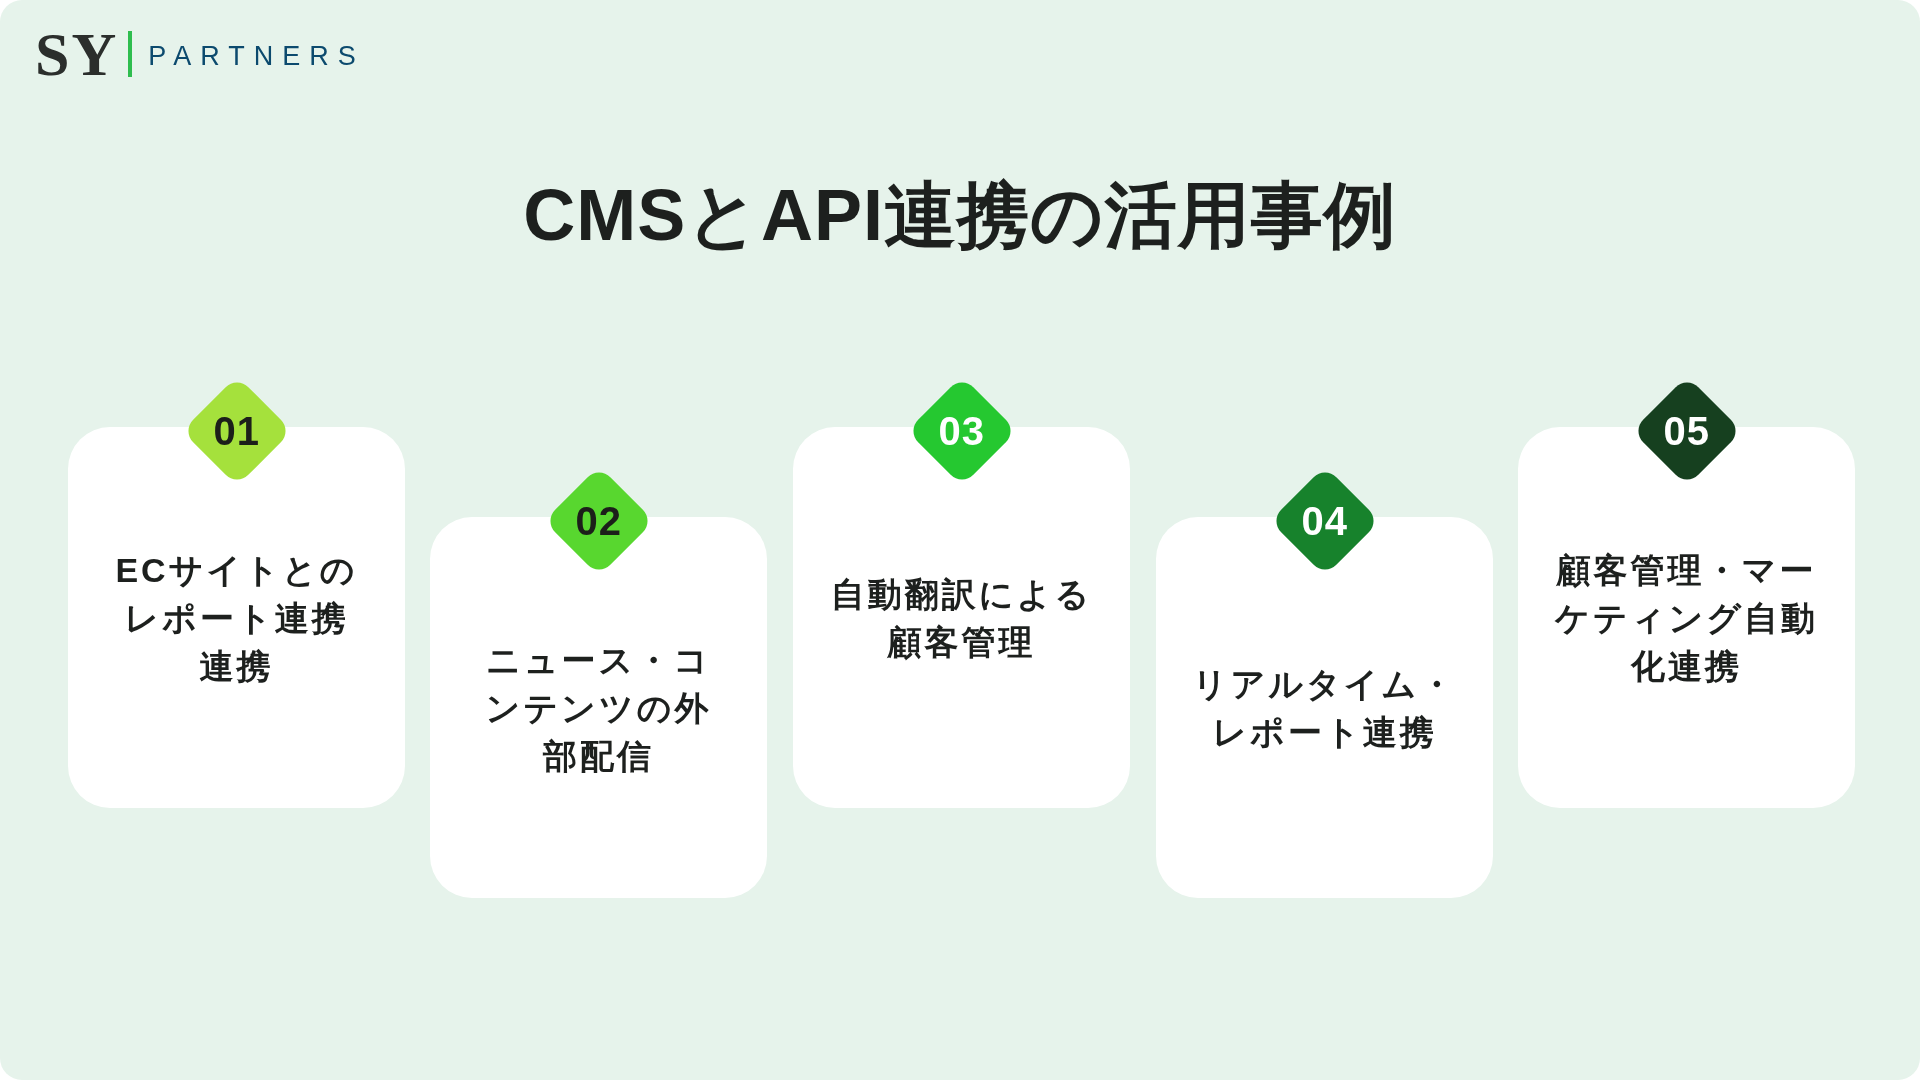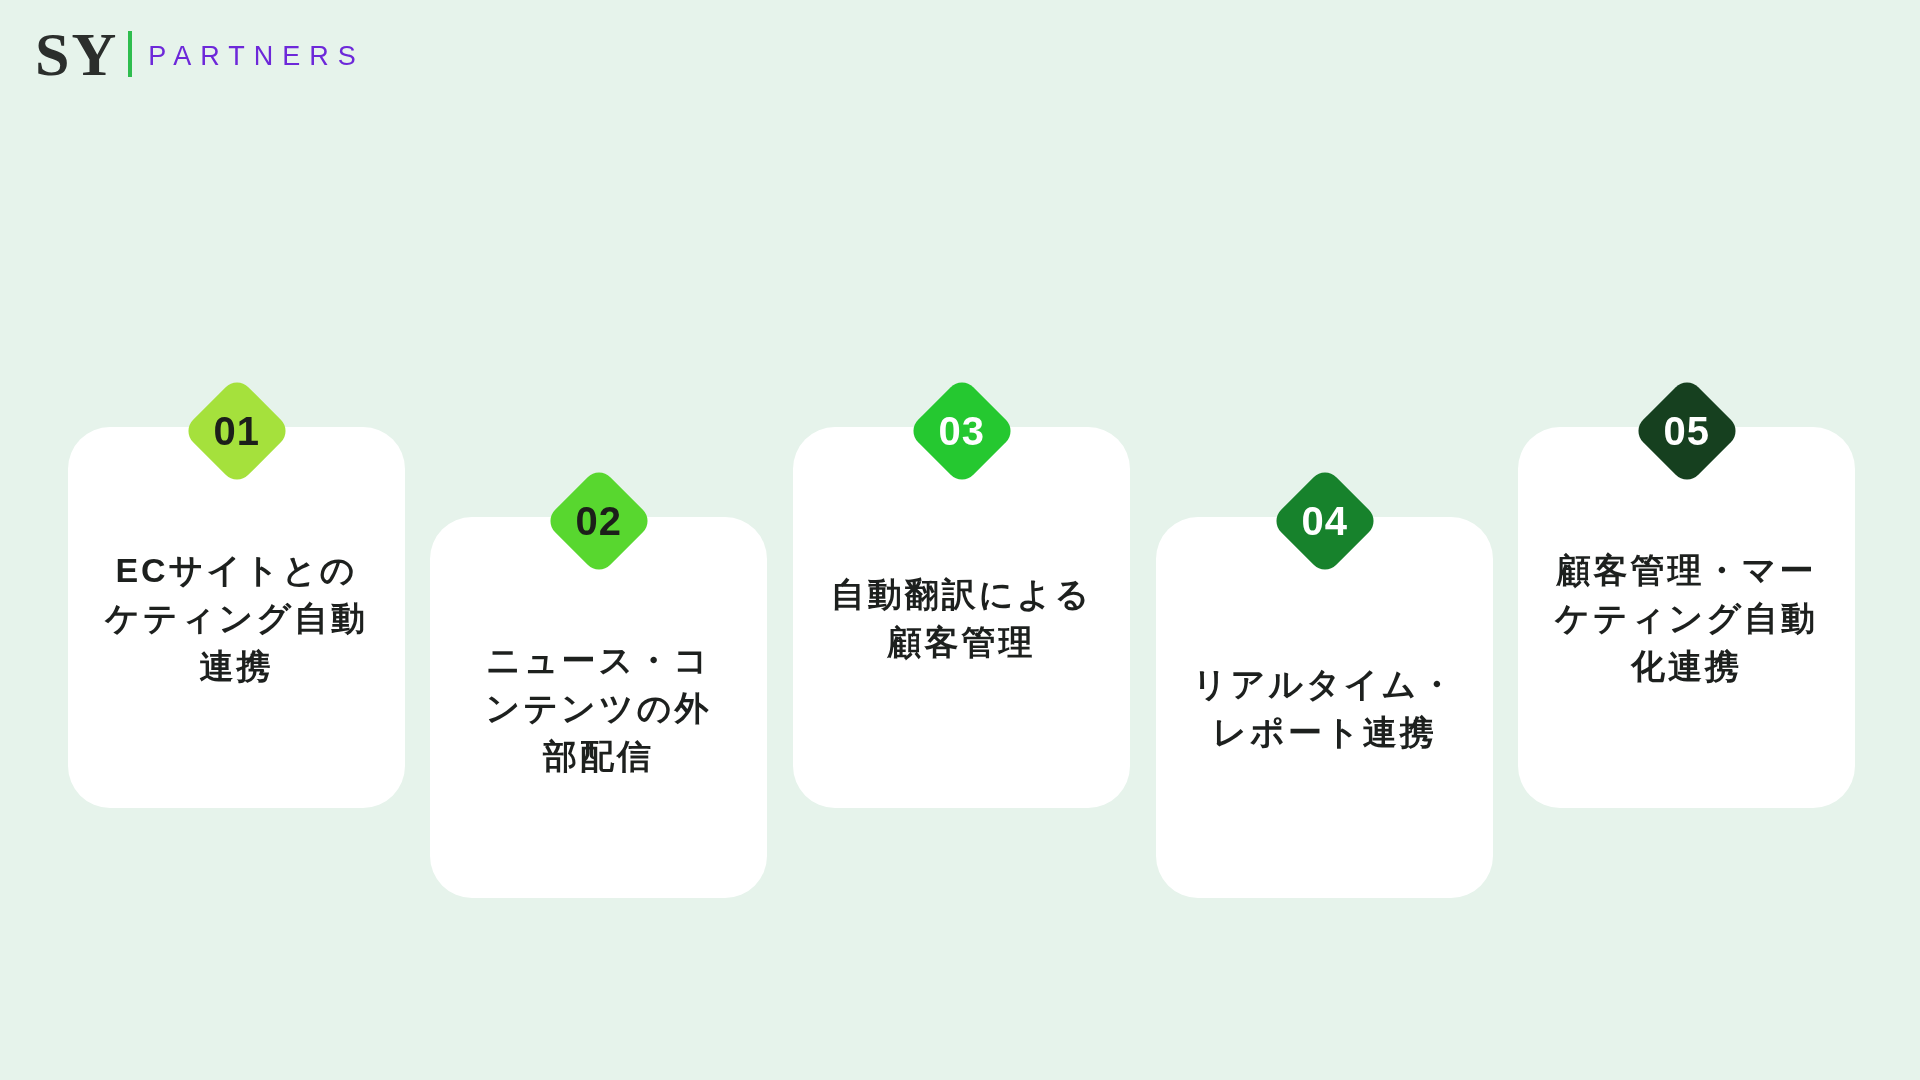--- a/index.html
+++ b/index.html
@@ -6,20 +6,21 @@
     margin: 0;
     padding: 0;
     font-family: "Liberation Sans", "DejaVu Sans", sans-serif;
   }
   #canvas {
     position: relative;
     width: 1920px;
     height: 1080px;
     overflow: hidden;
     background: #e6f3eb; 
+    border-radius: 22px;
   }
 
   
   .logo {
     position: absolute;
     left: 35px;
     top: 26px;
     display: flex;
     align-items: center;
   }
@@ -34,21 +35,21 @@
   .logo-bar {
     width: 4px;
     height: 46px;
     margin: 0 16px 0 10px;
     background: #2ebd4e;
   }
   .logo-partners {
     font-weight: 300;
     font-size: 27px;
     letter-spacing: 9px;
-    color: #6d28d9;
+    color: #0c4a6e;
     padding-top: 4px;
   }
 
   
   .page-title {
     position: absolute;
     top: 170px;
     left: 0;
     width: 100%;
     text-align: center;
@@ -113,27 +114,28 @@
 <body>
 
 <div id="canvas" style="background-color: rgb(230, 243, 235);">
 
   <div class="logo">
     <span class="logo-sy">SY</span>
     <span class="logo-bar" style="background-color: rgb(46, 189, 78);"></span>
     <span class="logo-partners">PARTNERS</span>
   </div>
 
+  <div class="page-title">CMSとAPI連携の活用事例</div>
 
   <div class="card card-1 up">
     <div class="badge" style="background-color: rgb(165, 225, 60); color: rgb(28, 31, 26);">
       <span class="badge-num">01</span>
     </div>
     <div class="card-text">ECサイトとの
-ケティング自動
+レポート連携
 連携</div>
   </div>
 
   <div class="card card-2 down">
     <div class="badge" style="background-color: rgb(88, 215, 47); color: rgb(28, 31, 26);">
       <span class="badge-num">02</span>
     </div>
     <div class="card-text">ニュース・コ
 ンテンツの外
 部配信</div>

